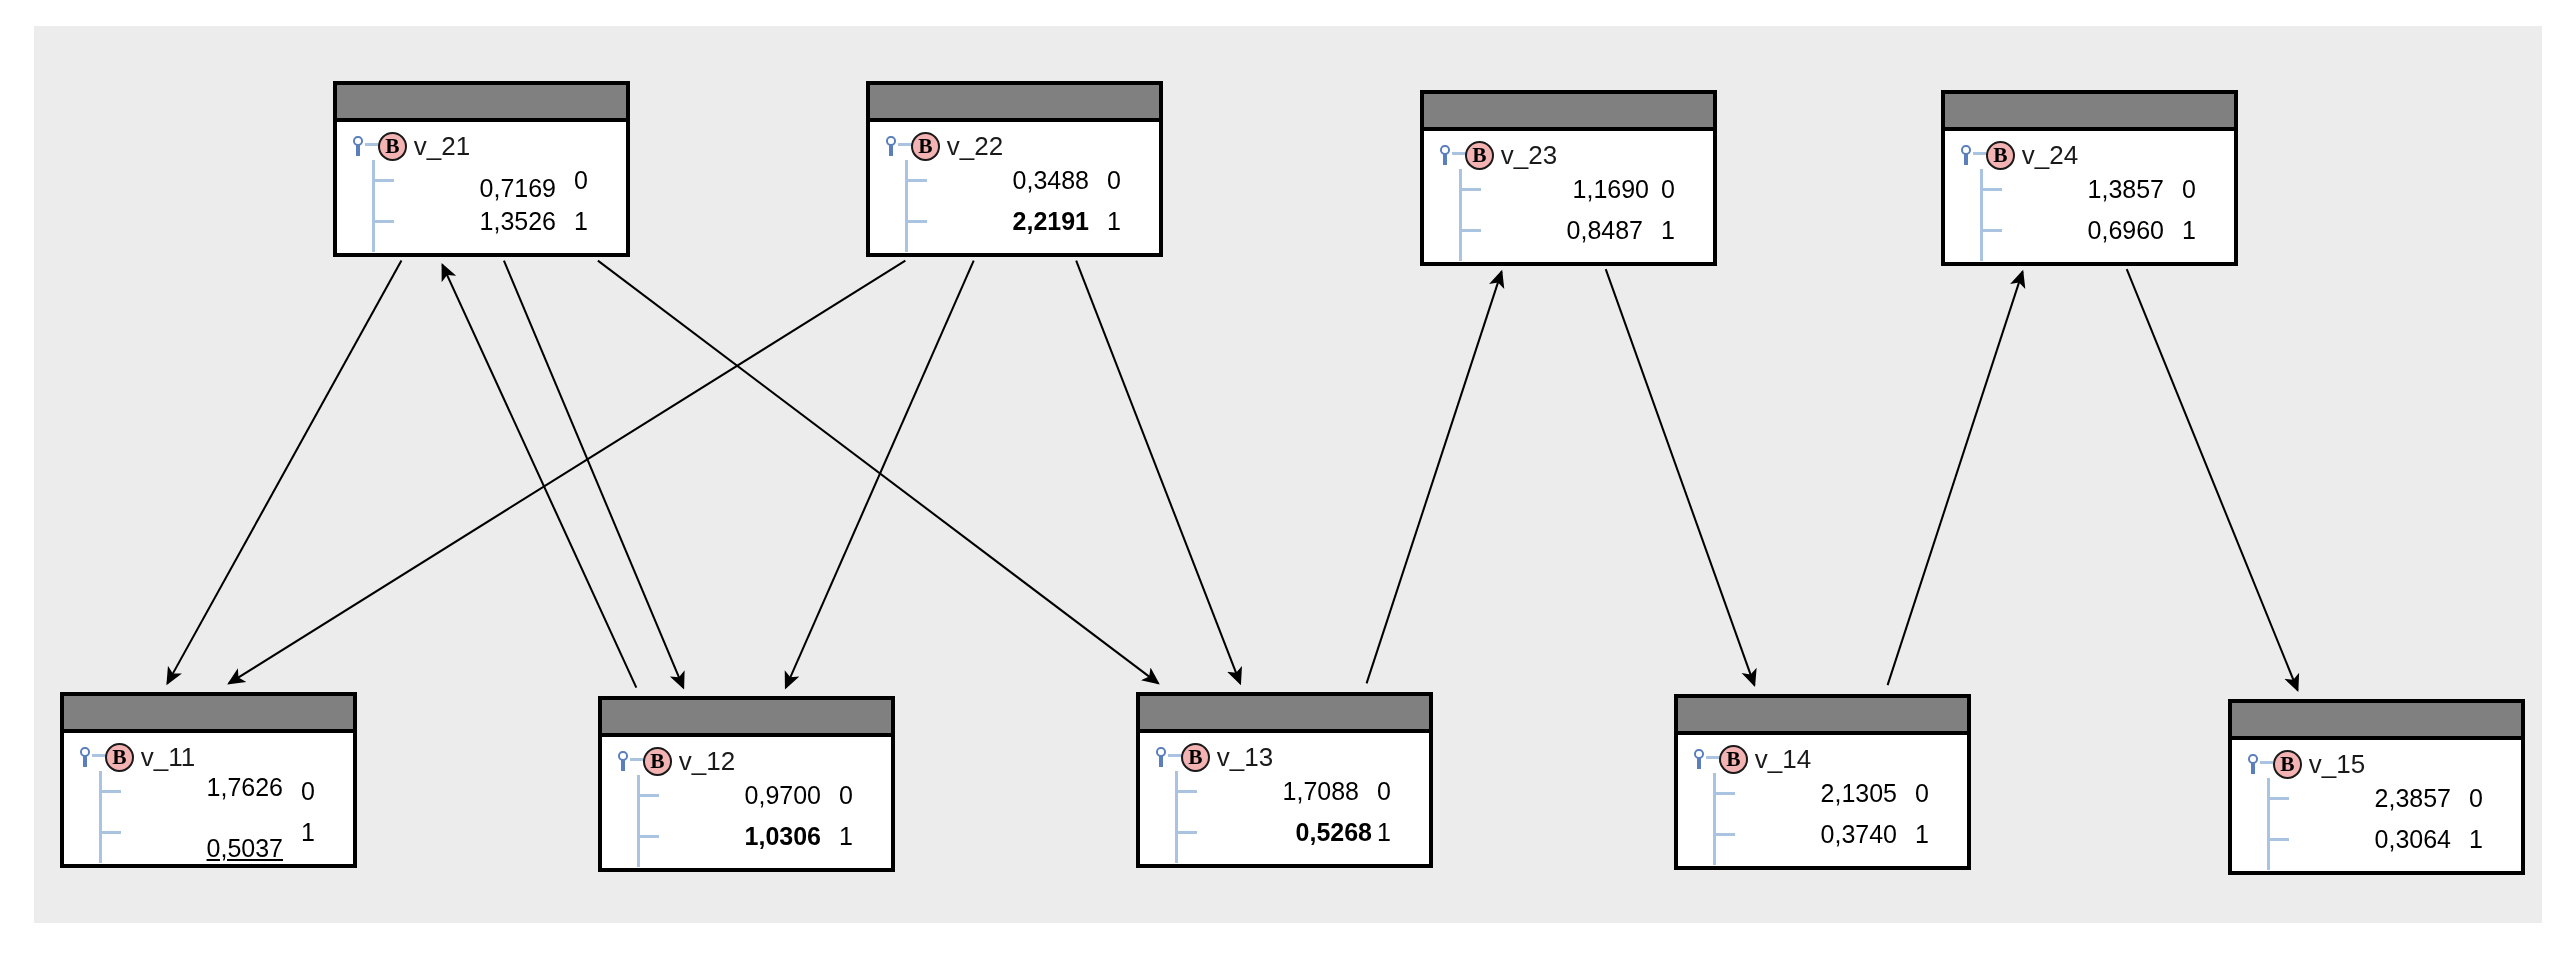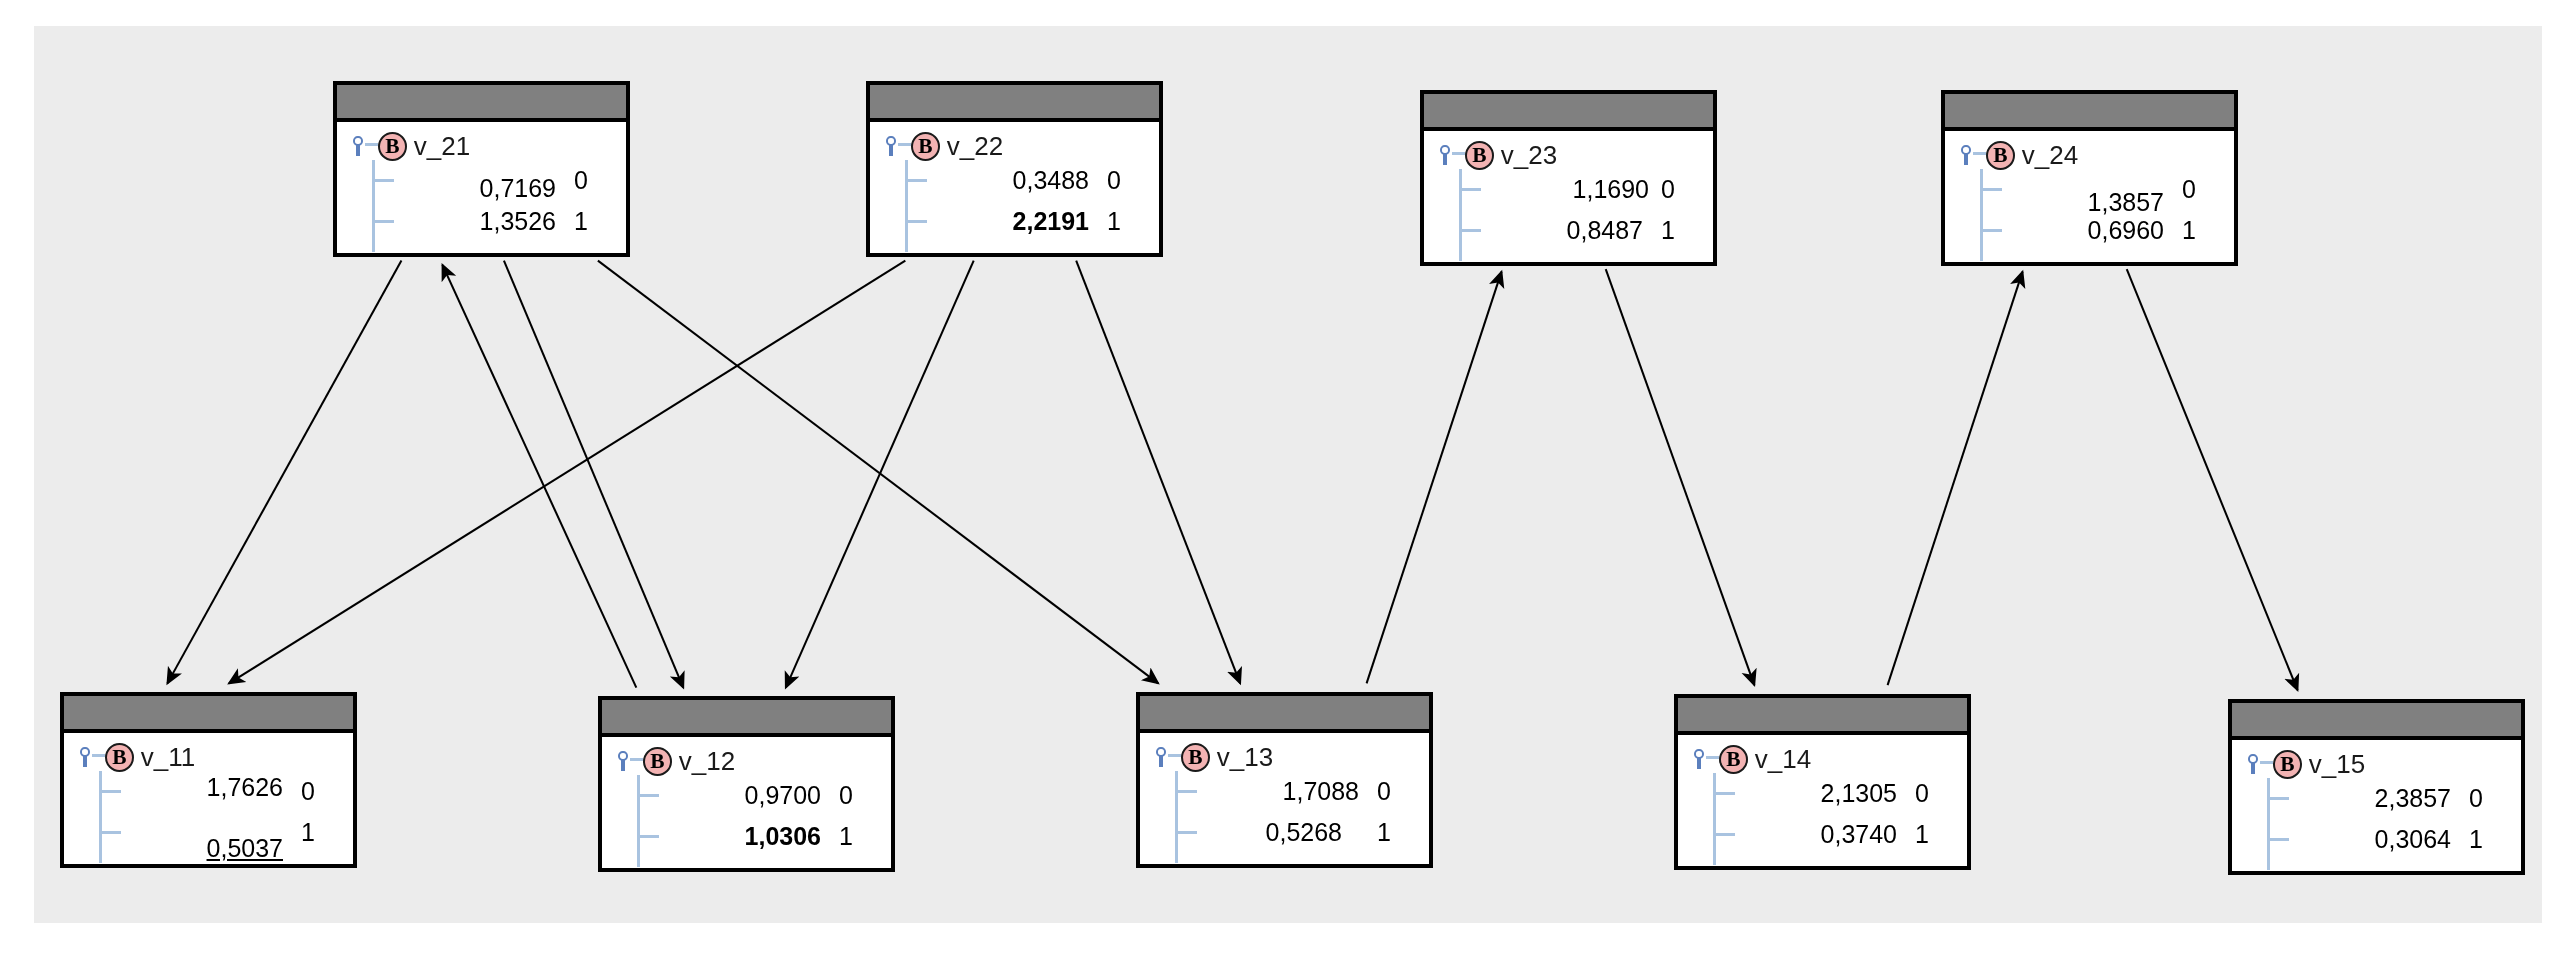--- a/index.html
+++ b/index.html
@@ -239,21 +239,21 @@
             <span class="key-icon">
               <span class="kcirc"></span>
               <span class="kstem"></span>
               <span class="kdash"></span>
             </span>
             <span class="b-badge">B</span>
             <span class="node-label">v_24</span>
           </div>
           <div class="tree-trunk" style="height: 92px;"></div>
           <div class="attr-branch" style="top: 57px;"></div>
-          <div class="attr-value" style="top: 57px; left: 67px; width: 152px; text-align: right;">1,3857</div>
+          <div class="attr-value" style="top: 44px; left: 67px; width: 152px; text-align: right;">1,3857</div>
           <div class="attr-index" style="top: 44px; left: 237px;">0</div>
           <div class="attr-branch" style="top: 98px;"></div>
           <div class="attr-value" style="top: 85px; left: 67px; width: 152px;">0,6960</div>
           <div class="attr-index" style="top: 85px; left: 237px;">1</div>
         </div>
       </div>
       <div class="node" style="left: 60px; top: 692px; width: 297px; height: 176px;">
         <div class="node-title"></div>
         <div class="node-body">
           <div class="row-head">
@@ -305,21 +305,21 @@
               <span class="kdash"></span>
             </span>
             <span class="b-badge">B</span>
             <span class="node-label">v_13</span>
           </div>
           <div class="tree-trunk" style="height: 92px;"></div>
           <div class="attr-branch" style="top: 57px;"></div>
           <div class="attr-value" style="top: 44px; left: 67px; width: 152px;">1,7088</div>
           <div class="attr-index" style="top: 44px; left: 237px;">0</div>
           <div class="attr-branch" style="top: 98px;"></div>
-          <div class="attr-value" style="top: 85px; left: 50px; width: 152px;">0,5268</div>
+          <div class="attr-value" style="top: 85px; left: 80px; width: 152px; font-weight: bold;">0,5268</div>
           <div class="attr-index" style="top: 85px; left: 237px;">1</div>
         </div>
       </div>
       <div class="node" style="left: 1674px; top: 694px; width: 297px; height: 176px;">
         <div class="node-title"></div>
         <div class="node-body">
           <div class="row-head">
             <span class="key-icon">
               <span class="kcirc"></span>
               <span class="kstem"></span>

